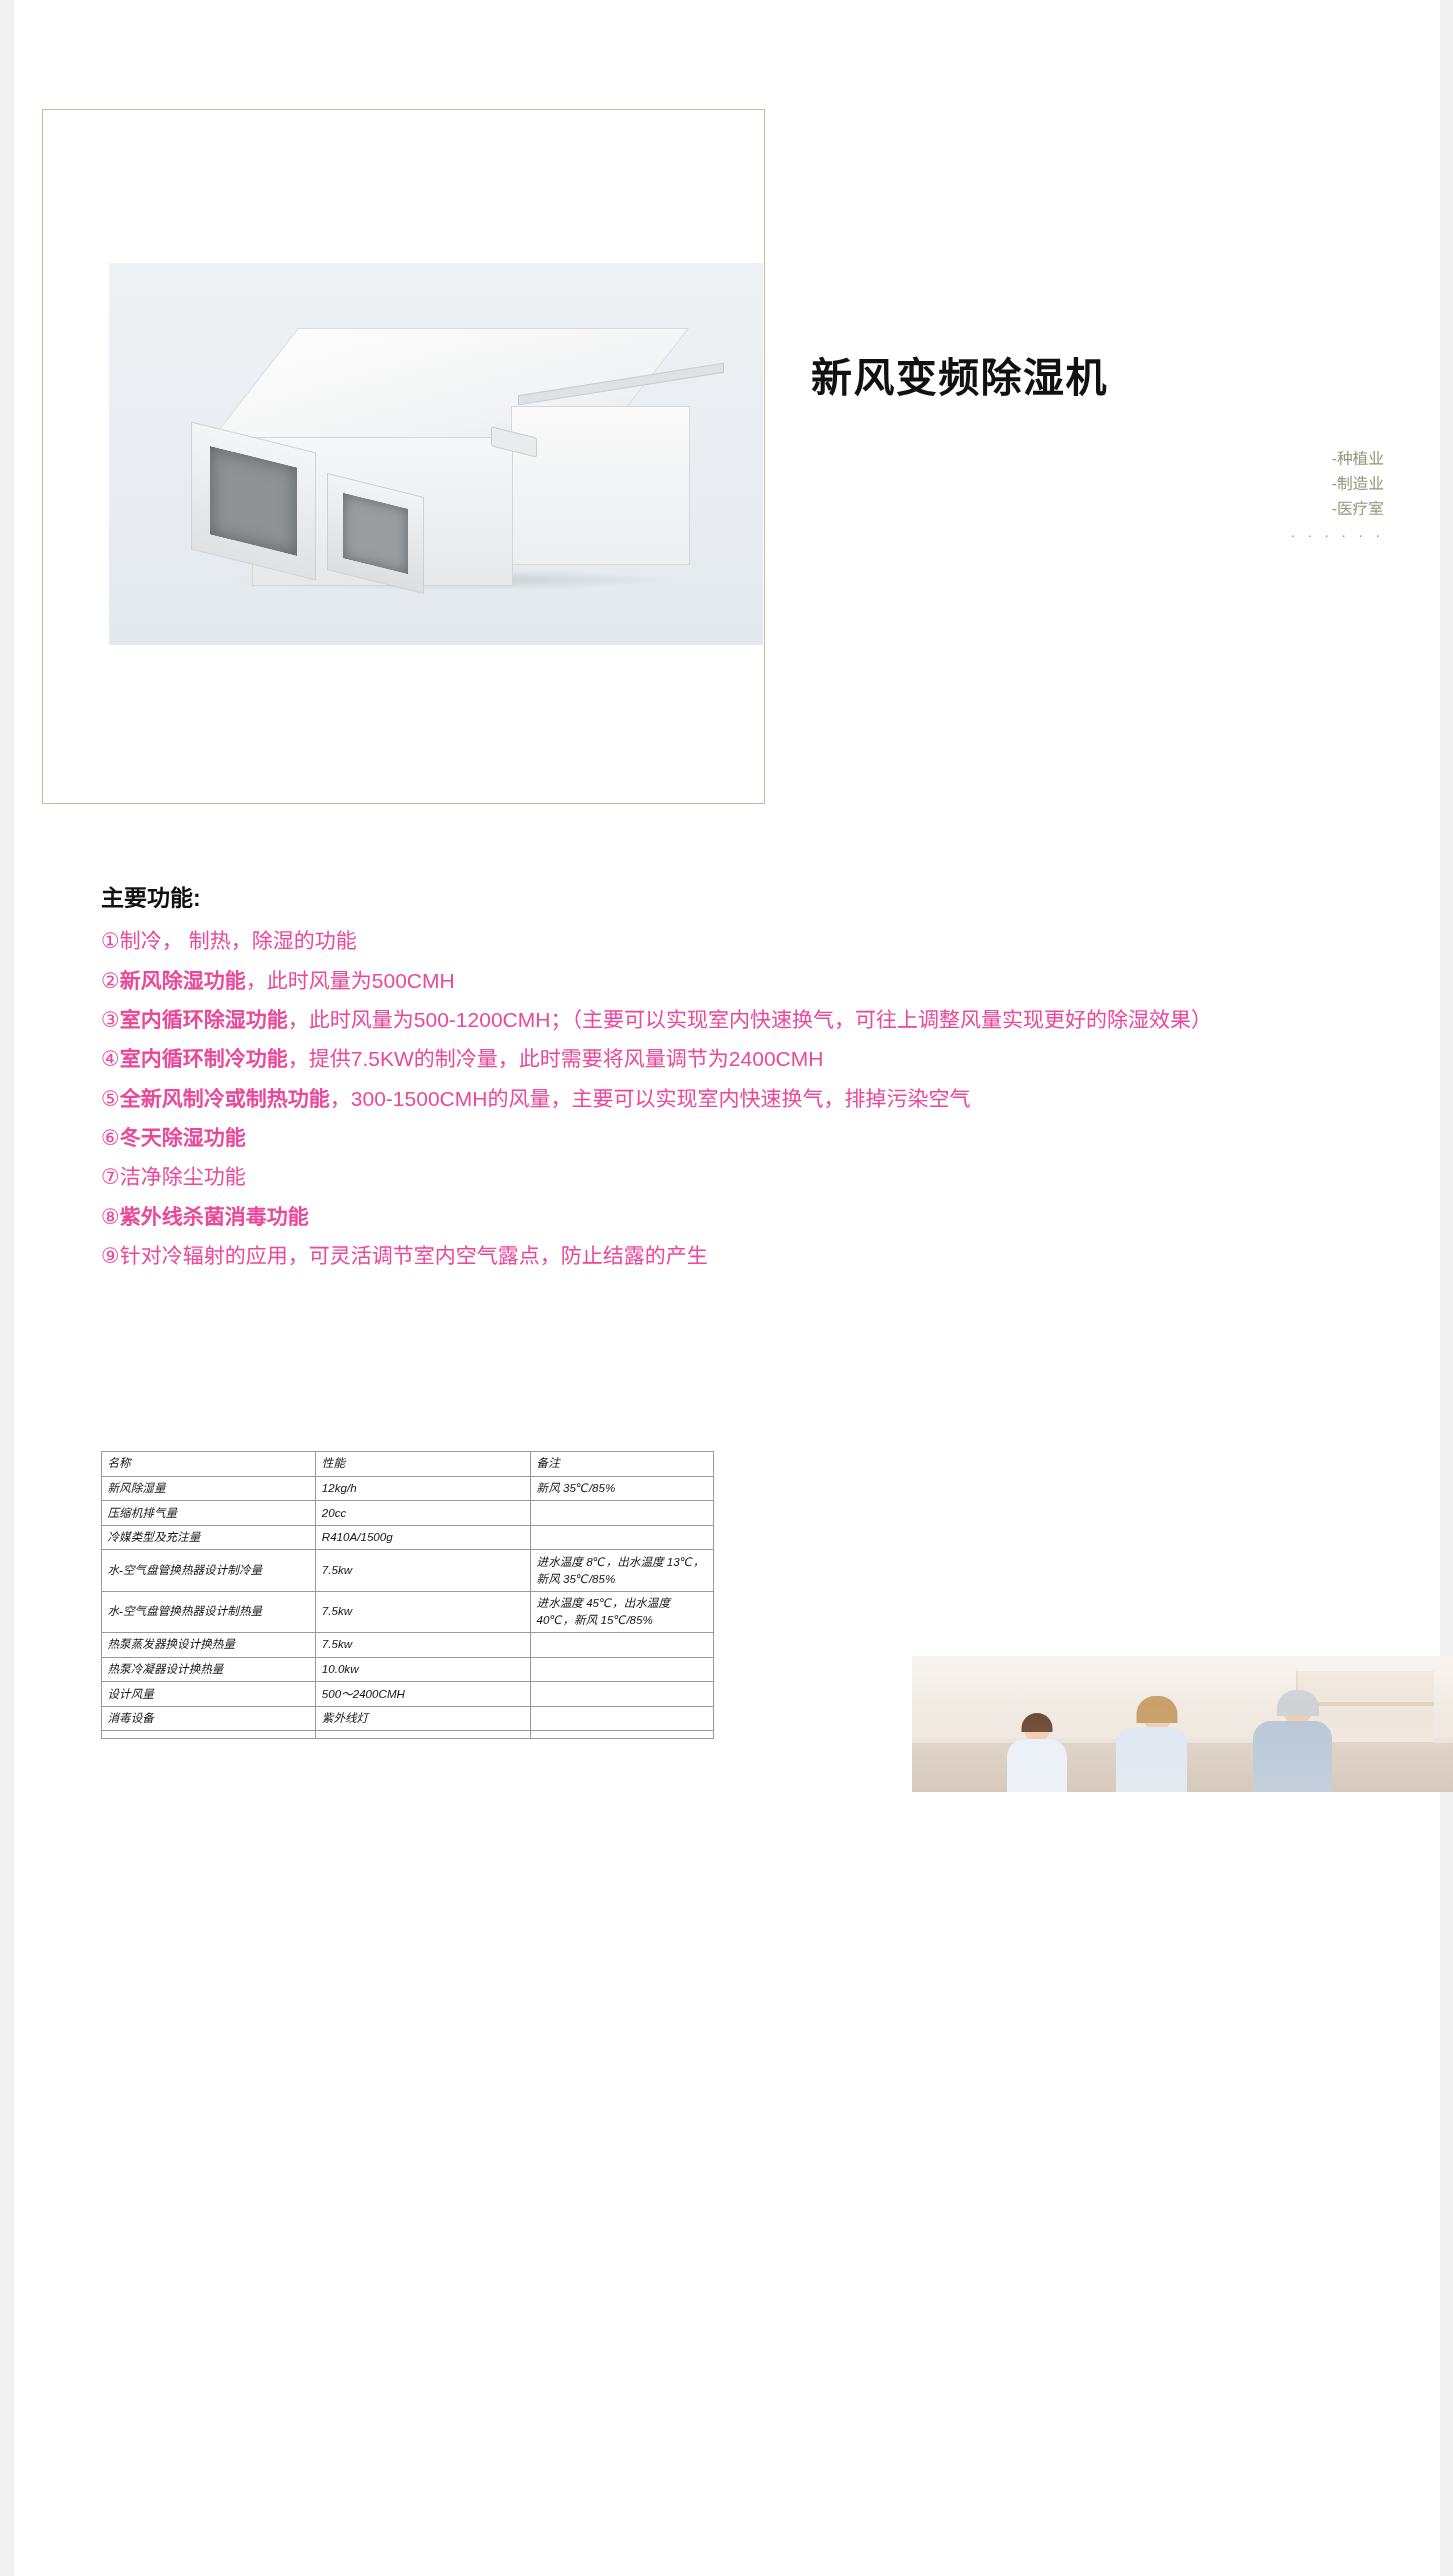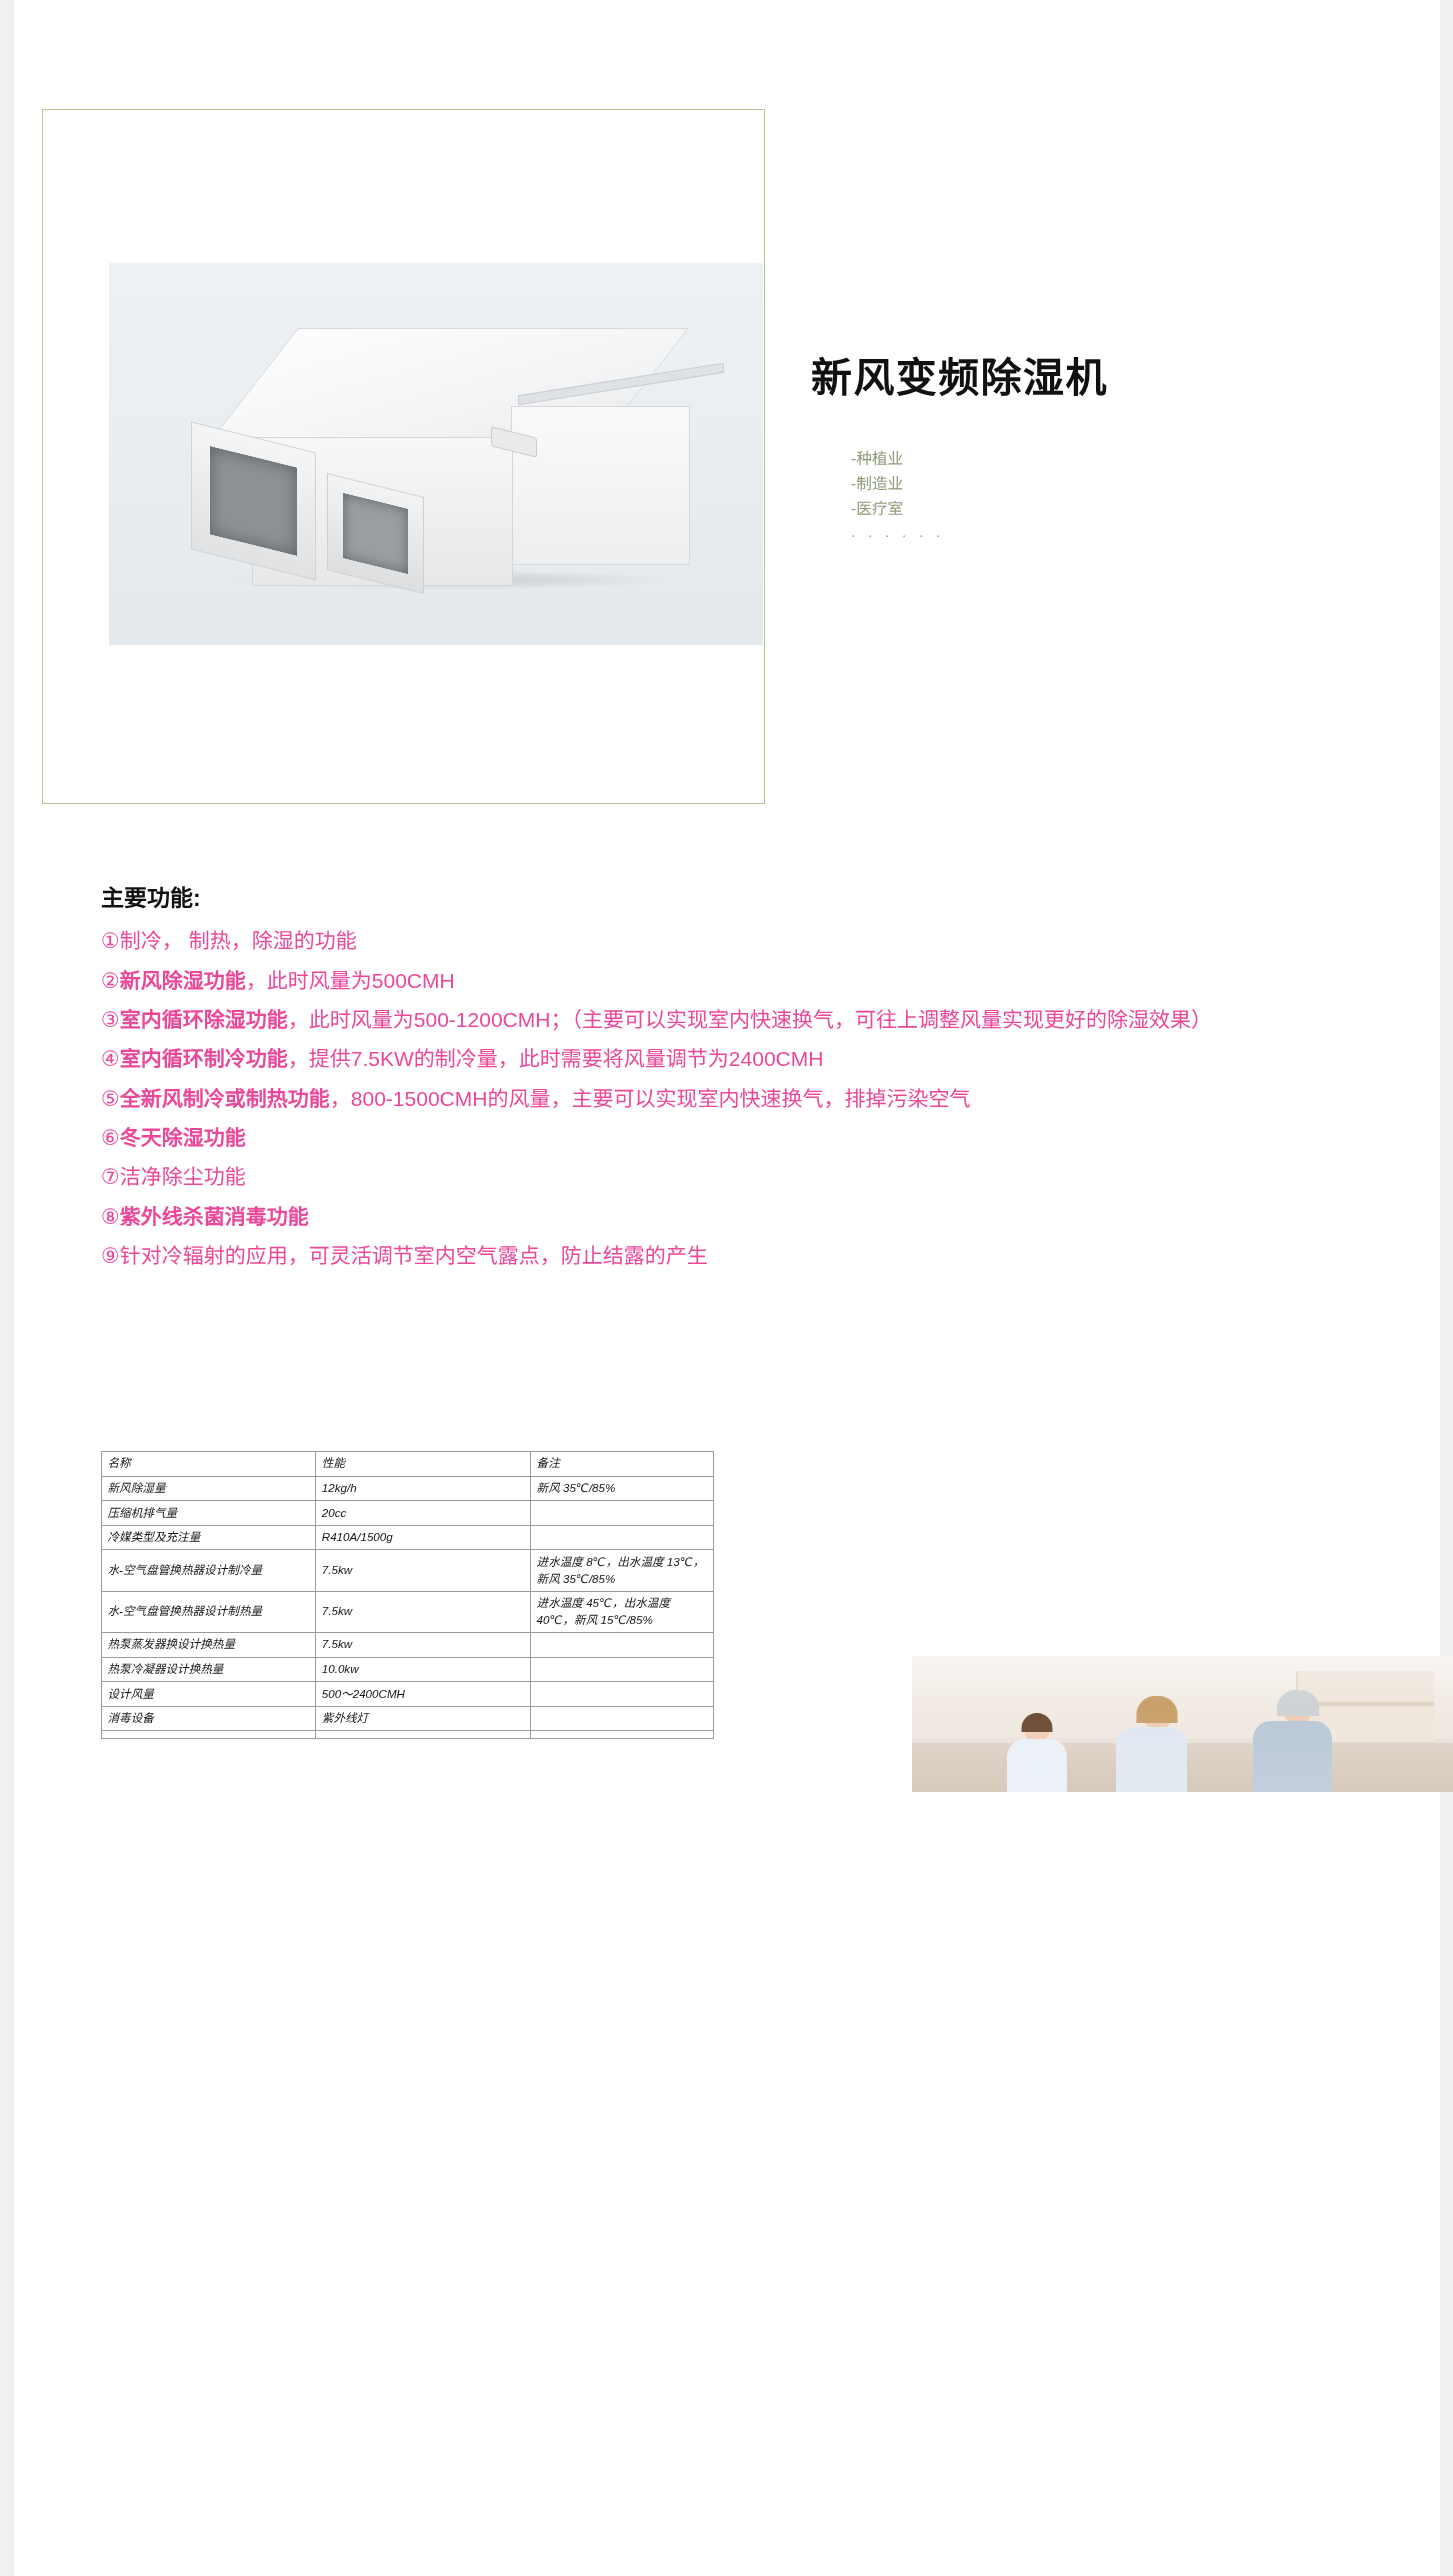--- a/index.html
+++ b/index.html
@@ -147,20 +147,21 @@
     letter-spacing: 1.4px;
     color: #111111;
     white-space: nowrap;
   }
   .subtitle-list {
     margin-top: 42px;
     margin-left: 40px;
     color: #8f9b78;
     font-size: 15.7px;
     line-height: 1.6;
+    text-align: right;
   }
   .subtitle-list div { white-space: nowrap; }
   .subtitle-dots {
     letter-spacing: 4.1px;
     font-size: 14.3px;
     margin-top: 2.7px;
   }
 
   
   .features {
@@ -305,21 +306,21 @@
     <div class="feat-line">
       <span>②</span><b>新风除湿功能</b><span>，此时风量为500CMH</span>
     </div>
     <div class="feat-line">
       <span>③</span><b>室内循环除湿功能</b><span>，此时风量为500-1200CMH；（主要可以实现室内快速换气，可往上调整风量实现更好的除湿效果）</span>
     </div>
     <div class="feat-line">
       <span>④</span><b>室内循环制冷功能</b><span>，提供7.5KW的制冷量，此时需要将风量调节为2400CMH</span>
     </div>
     <div class="feat-line">
-      <span>⑤</span><b>全新风制冷或制热功能</b><span>，800-1500CMH的风量，主要可以实现室内快速换气，排掉污染空气</span>
+      <span>⑤</span><b>全新风制冷或制热功能</b><span>，300-1500CMH的风量，主要可以实现室内快速换气，排掉污染空气</span>
     </div>
     <div class="feat-line">
       <span>⑥</span><b>冬天除湿功能</b><span></span>
     </div>
     <div class="feat-line">
       <span>⑦</span><b></b><span>洁净除尘功能</span>
     </div>
     <div class="feat-line">
       <span>⑧</span><b>紫外线杀菌消毒功能</b><span></span>
     </div>

